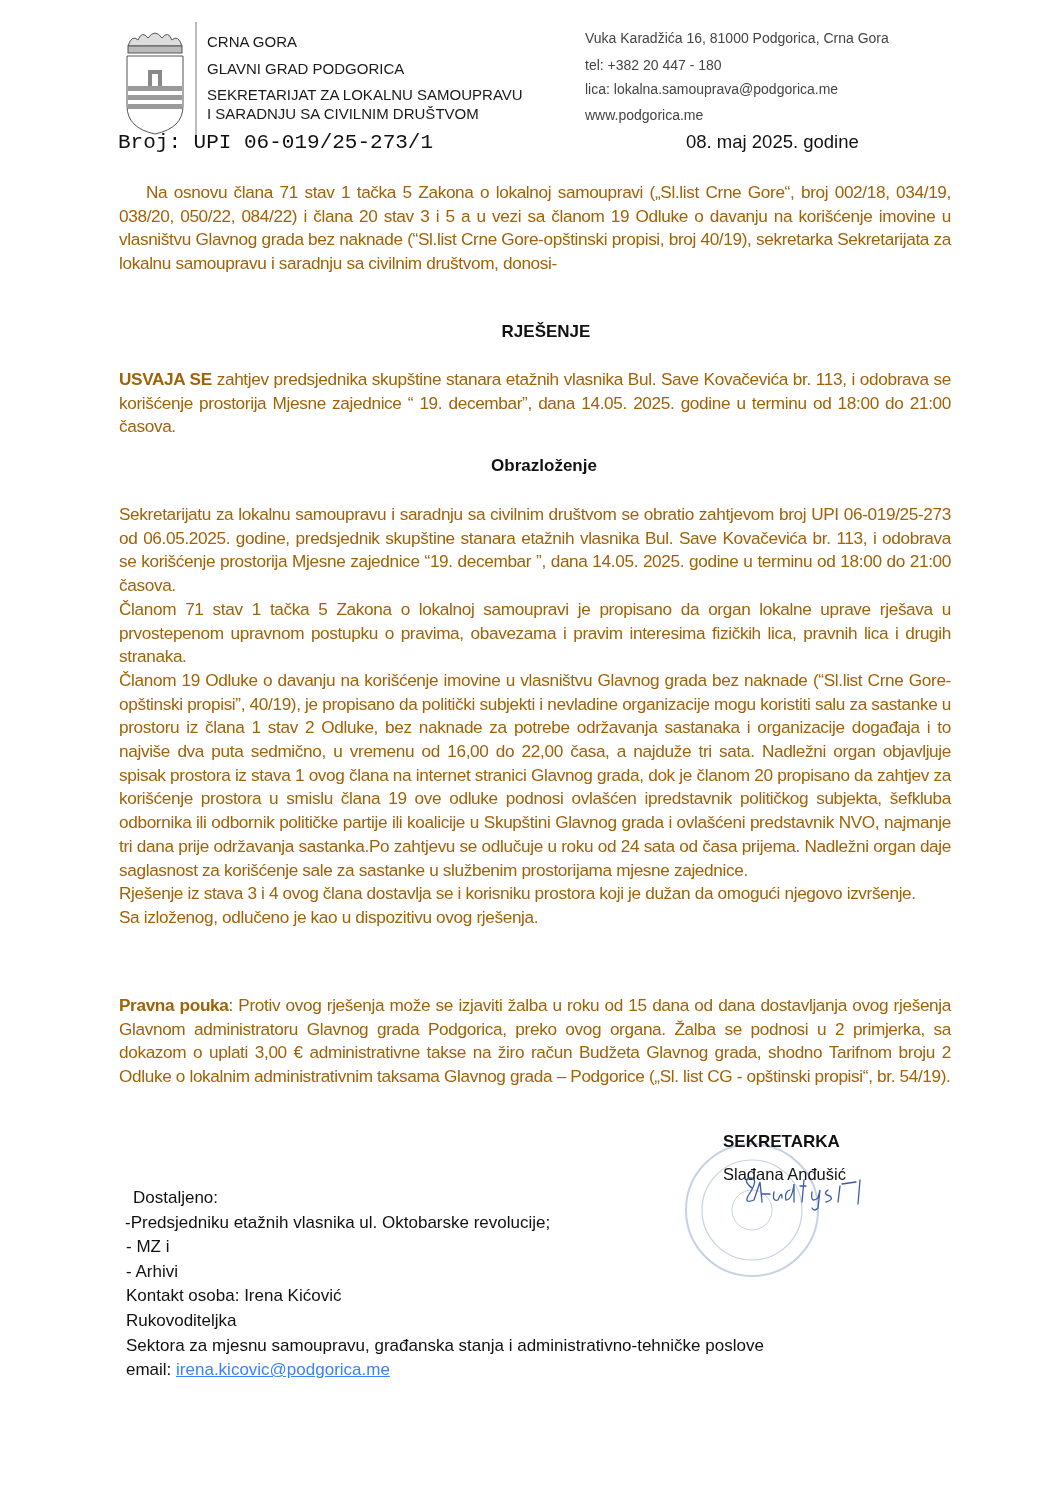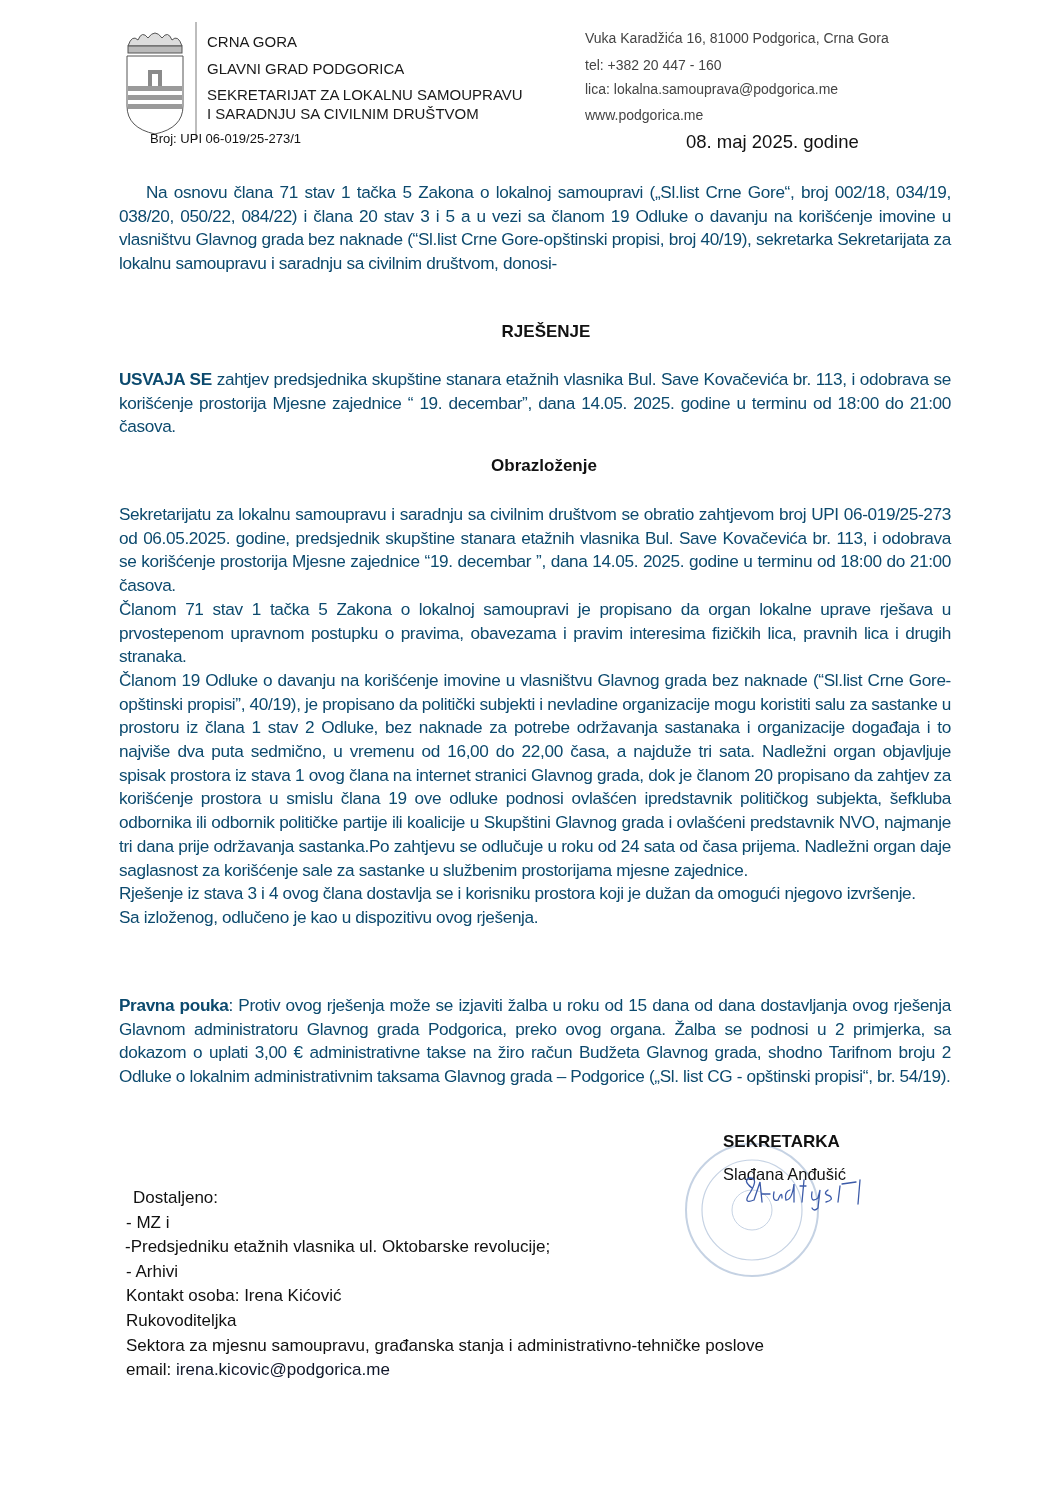--- a/index.html
+++ b/index.html
@@ -8,43 +8,43 @@
 
   .logo { position: absolute; left: 124px; top: 28px; width: 62px; height: 108px; }
   .vline { position: absolute; left: 195px; top: 22px; width: 2px; height: 118px; background: #bdbdbd; }
 
   .hdr-left { position: absolute; left: 207px; top: 30px; font-family: "Liberation Sans", sans-serif; font-size: 15px; color: #1a1a1a; line-height: 1; }
   .hdr-left .l { position: absolute; left: 0; white-space: nowrap; }
 
   .hdr-right { position: absolute; left: 585px; top: 28px; font-family: "Liberation Sans", sans-serif; font-size: 14px; color: #444; }
   .hdr-right .l { position: absolute; left: 0; white-space: nowrap; }
 
-  .broj { position: absolute; left: 118px; top: 131px; font-family: Liberation Sans, sans-serif; font-size: 13px; color: #111; white-space: nowrap; margin-left: 32px; }
+  .broj { position: absolute; left: 118px; top: 131px; font-family: Liberation Mono, monospace; font-size: 21px; color: #111; white-space: nowrap; }
   .datum { position: absolute; left: 686px; top: 131px; font-family: "Liberation Sans", sans-serif; font-size: 18.5px; color: #111; white-space: nowrap; }
 
-  .body-text { position: absolute; left: 119px; width: 832px; font-family: "Liberation Sans", sans-serif; font-size: 17.2px; line-height: 23.7px; color: #0c4a6e; text-align: justify; letter-spacing: -0.35px; }
+  .body-text { position: absolute; left: 119px; width: 832px; font-family: "Liberation Sans", sans-serif; font-size: 17.2px; line-height: 23.7px; color: #a16207; text-align: justify; letter-spacing: -0.35px; }
   .intro { top: 181px; text-indent: 27px; }
   .heading { position: absolute; left: 0; width: 1058px; text-align: center; font-family: "Liberation Sans", sans-serif; font-size: 17px; font-weight: bold; color: #111; }
   .h-rjesenje { top: 322px; left: 17px; }
   .h-obraz { top: 456px; left: 15px; }
   .dispositive { top: 368px; }
   .explain { top: 503px; }
   .explain p { margin: 0; }
   .pouka { top: 994px; }
   b { font-weight: bold; }
 
   .signature { position: absolute; left: 723px; top: 1132px; font-family: "Liberation Sans", sans-serif; font-size: 16.5px; color: #111; }
   .signature .title { font-weight: bold; font-size: 17px; }
   .signature .name { margin-top: 13px; }
   .stamp { position: absolute; left: 682px; top: 1140px; width: 140px; height: 140px; opacity: 0.35; }
   .sig-scribble { position: absolute; left: 740px; top: 1170px; width: 140px; height: 45px; }
 
   .dist { position: absolute; left: 117px; top: 1186px; font-family: "Liberation Sans", sans-serif; font-size: 17px; line-height: 24.6px; color: #111; margin-left: 9px; }
   .dist .l { white-space: nowrap; }
-  .dist a { color: #0f172a; }
+  .dist a { color: #3b82f6; text-decoration: underline; }
 </style>
 </head>
 <body>
 
 <div class="page">
 
   <svg class="logo" viewBox="0 0 62 108">
     <g fill="none" stroke="#555" stroke-width="1">
       <path d="M4 18 Q8 6 14 12 Q18 2 24 10 Q31 0 38 10 Q44 2 48 12 Q54 6 58 18 Z" fill="#ddd"></path>
       <rect x="4" y="18" width="54" height="7" fill="#bbb"></rect>
@@ -59,21 +59,21 @@
 
   <div class="hdr-left">
     <div class="l" style="top:4px">CRNA GORA</div>
     <div class="l" style="top:31px">GLAVNI GRAD PODGORICA</div>
     <div class="l" style="top:57px">SEKRETARIJAT ZA LOKALNU SAMOUPRAVU</div>
     <div class="l" style="top:76px">I SARADNJU SA CIVILNIM DRUŠTVOM</div>
   </div>
 
   <div class="hdr-right">
     <div class="l" style="top:2px">Vuka Karadžića 16, 81000 Podgorica, Crna Gora</div>
-    <div class="l" style="top:29px">tel: +382 20 447 - 160</div>
+    <div class="l" style="top:29px">tel: +382 20 447 - 180</div>
     <div class="l" style="top:53px">lica: lokalna.samouprava@podgorica.me</div>
     <div class="l" style="top:79px">www.podgorica.me</div>
   </div>
 
   <div class="broj">Broj: UPI 06-019/25-273/1</div>
   <div class="datum">08. maj 2025. godine</div>
 
   <div class="body-text intro">Na osnovu člana 71 stav 1 tačka 5 Zakona o lokalnoj samoupravi („Sl.list Crne Gore“, broj 002/18, 034/19, 038/20, 050/22, 084/22) i člana  20 stav 3 i 5 a u vezi sa članom 19  Odluke o davanju na korišćenje imovine u vlasništvu Glavnog grada bez naknade (“Sl.list Crne Gore-opštinski propisi, broj 40/19), sekretarka Sekretarijata za lokalnu samoupravu i saradnju sa civilnim društvom, donosi-</div>
 
   <div class="heading h-rjesenje">RJEŠENJE</div>
@@ -100,22 +100,22 @@
   <div class="signature">
     <div class="title">SEKRETARKA</div>
     <div class="name">Slađana Anđušić</div>
   </div>
   <svg class="sig-scribble" viewBox="0 0 140 45">
     <path d="M12 18 Q2 10 10 8 Q20 8 8 26 Q4 34 14 30 L20 12 L22 32 M22 24 L30 24 M34 22 Q32 32 38 30 Q42 20 42 28 M50 20 Q44 22 46 30 Q52 30 54 14 L54 32 M60 16 L66 16 M64 10 L62 32 M72 22 Q70 34 78 28 L80 20 L78 38 Q74 42 72 38 M88 20 Q82 24 90 26 Q94 30 86 32 M100 16 L98 32 M102 14 L116 12 M120 10 L118 34" fill="none" stroke="#3b5aa8" stroke-width="1.3" stroke-linecap="round"></path>
   </svg>
 
   <div class="dist">
     <div class="l" style="padding-left:7px">Dostaljeno:</div>
+    <div class="l" style="margin-left:-1px">-Predsjedniku etažnih vlasnika ul. Oktobarske revolucije;</div>
     <div class="l">- MZ i</div>
-    <div class="l" style="margin-left:-1px">-Predsjedniku etažnih vlasnika ul. Oktobarske revolucije;</div>
     <div class="l">- Arhivi</div>
     <div class="l">Kontakt osoba: Irena Kićović</div>
     <div class="l">Rukovoditeljka</div>
     <div class="l">Sektora za mjesnu samoupravu, građanska stanja i administrativno-tehničke poslove</div>
     <div class="l"><span>email: </span><a>irena.kicovic@podgorica.me</a></div>
   </div>
 
 </div>
 
 </body></html>

